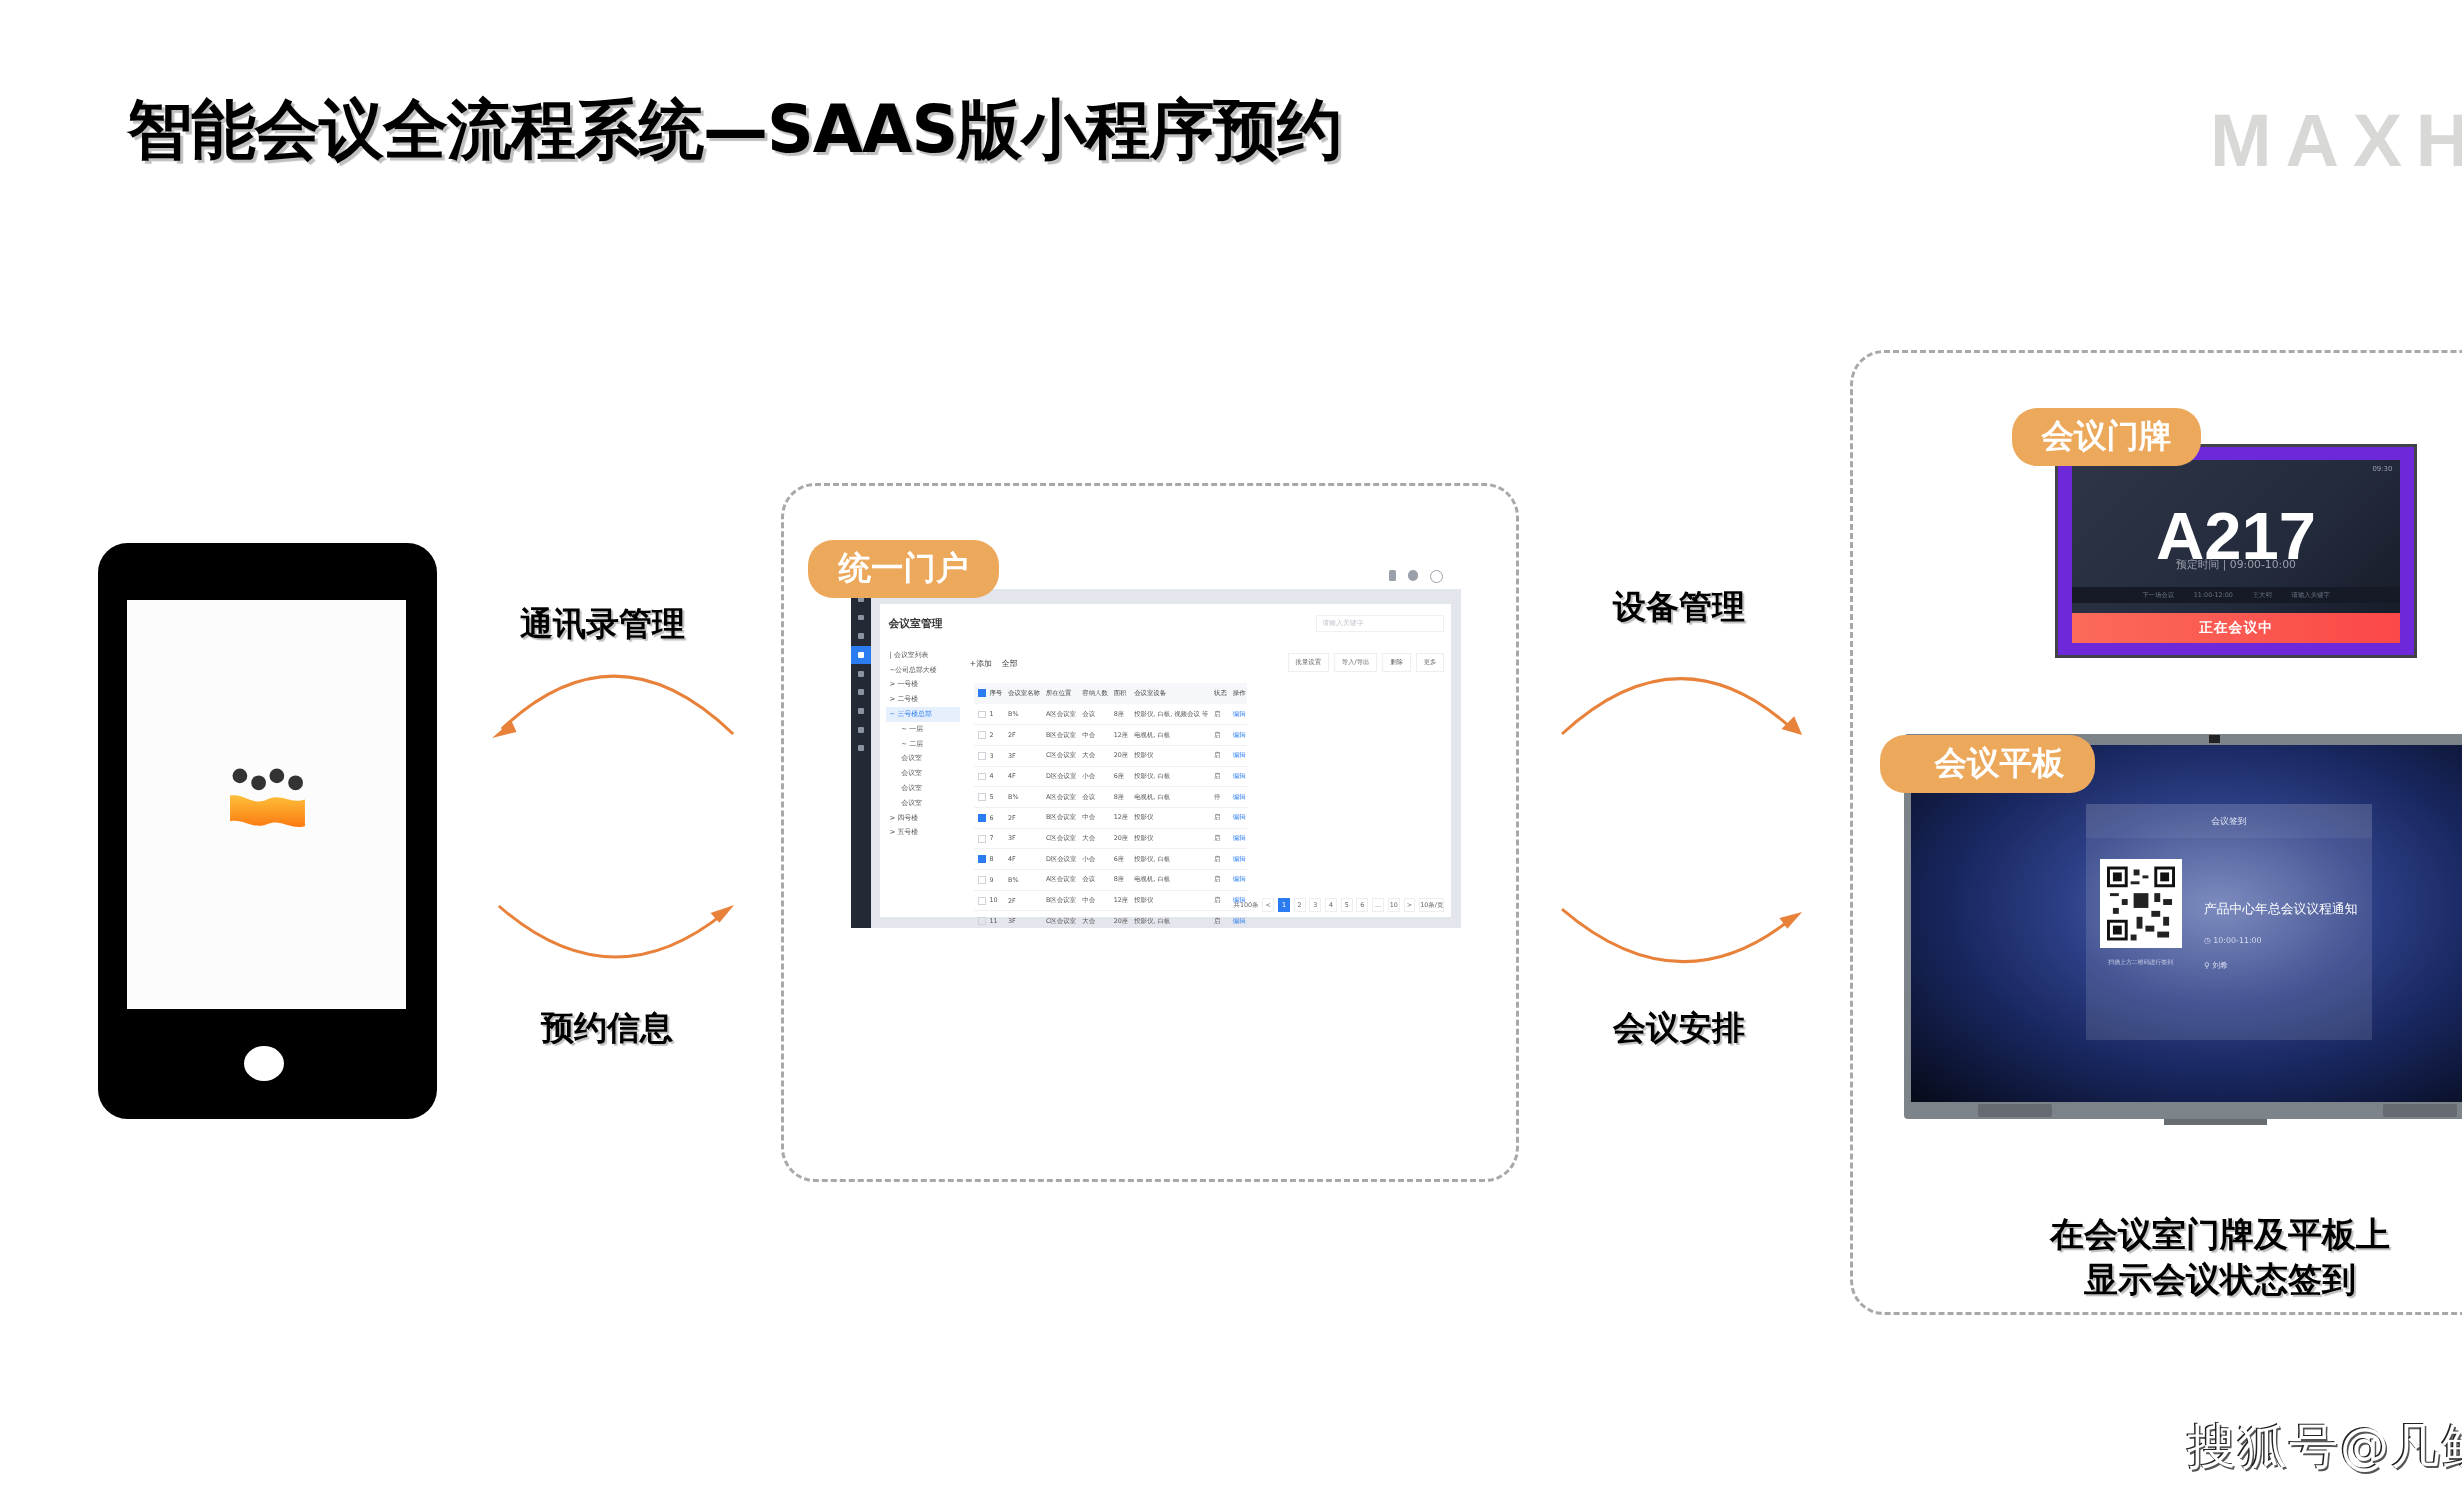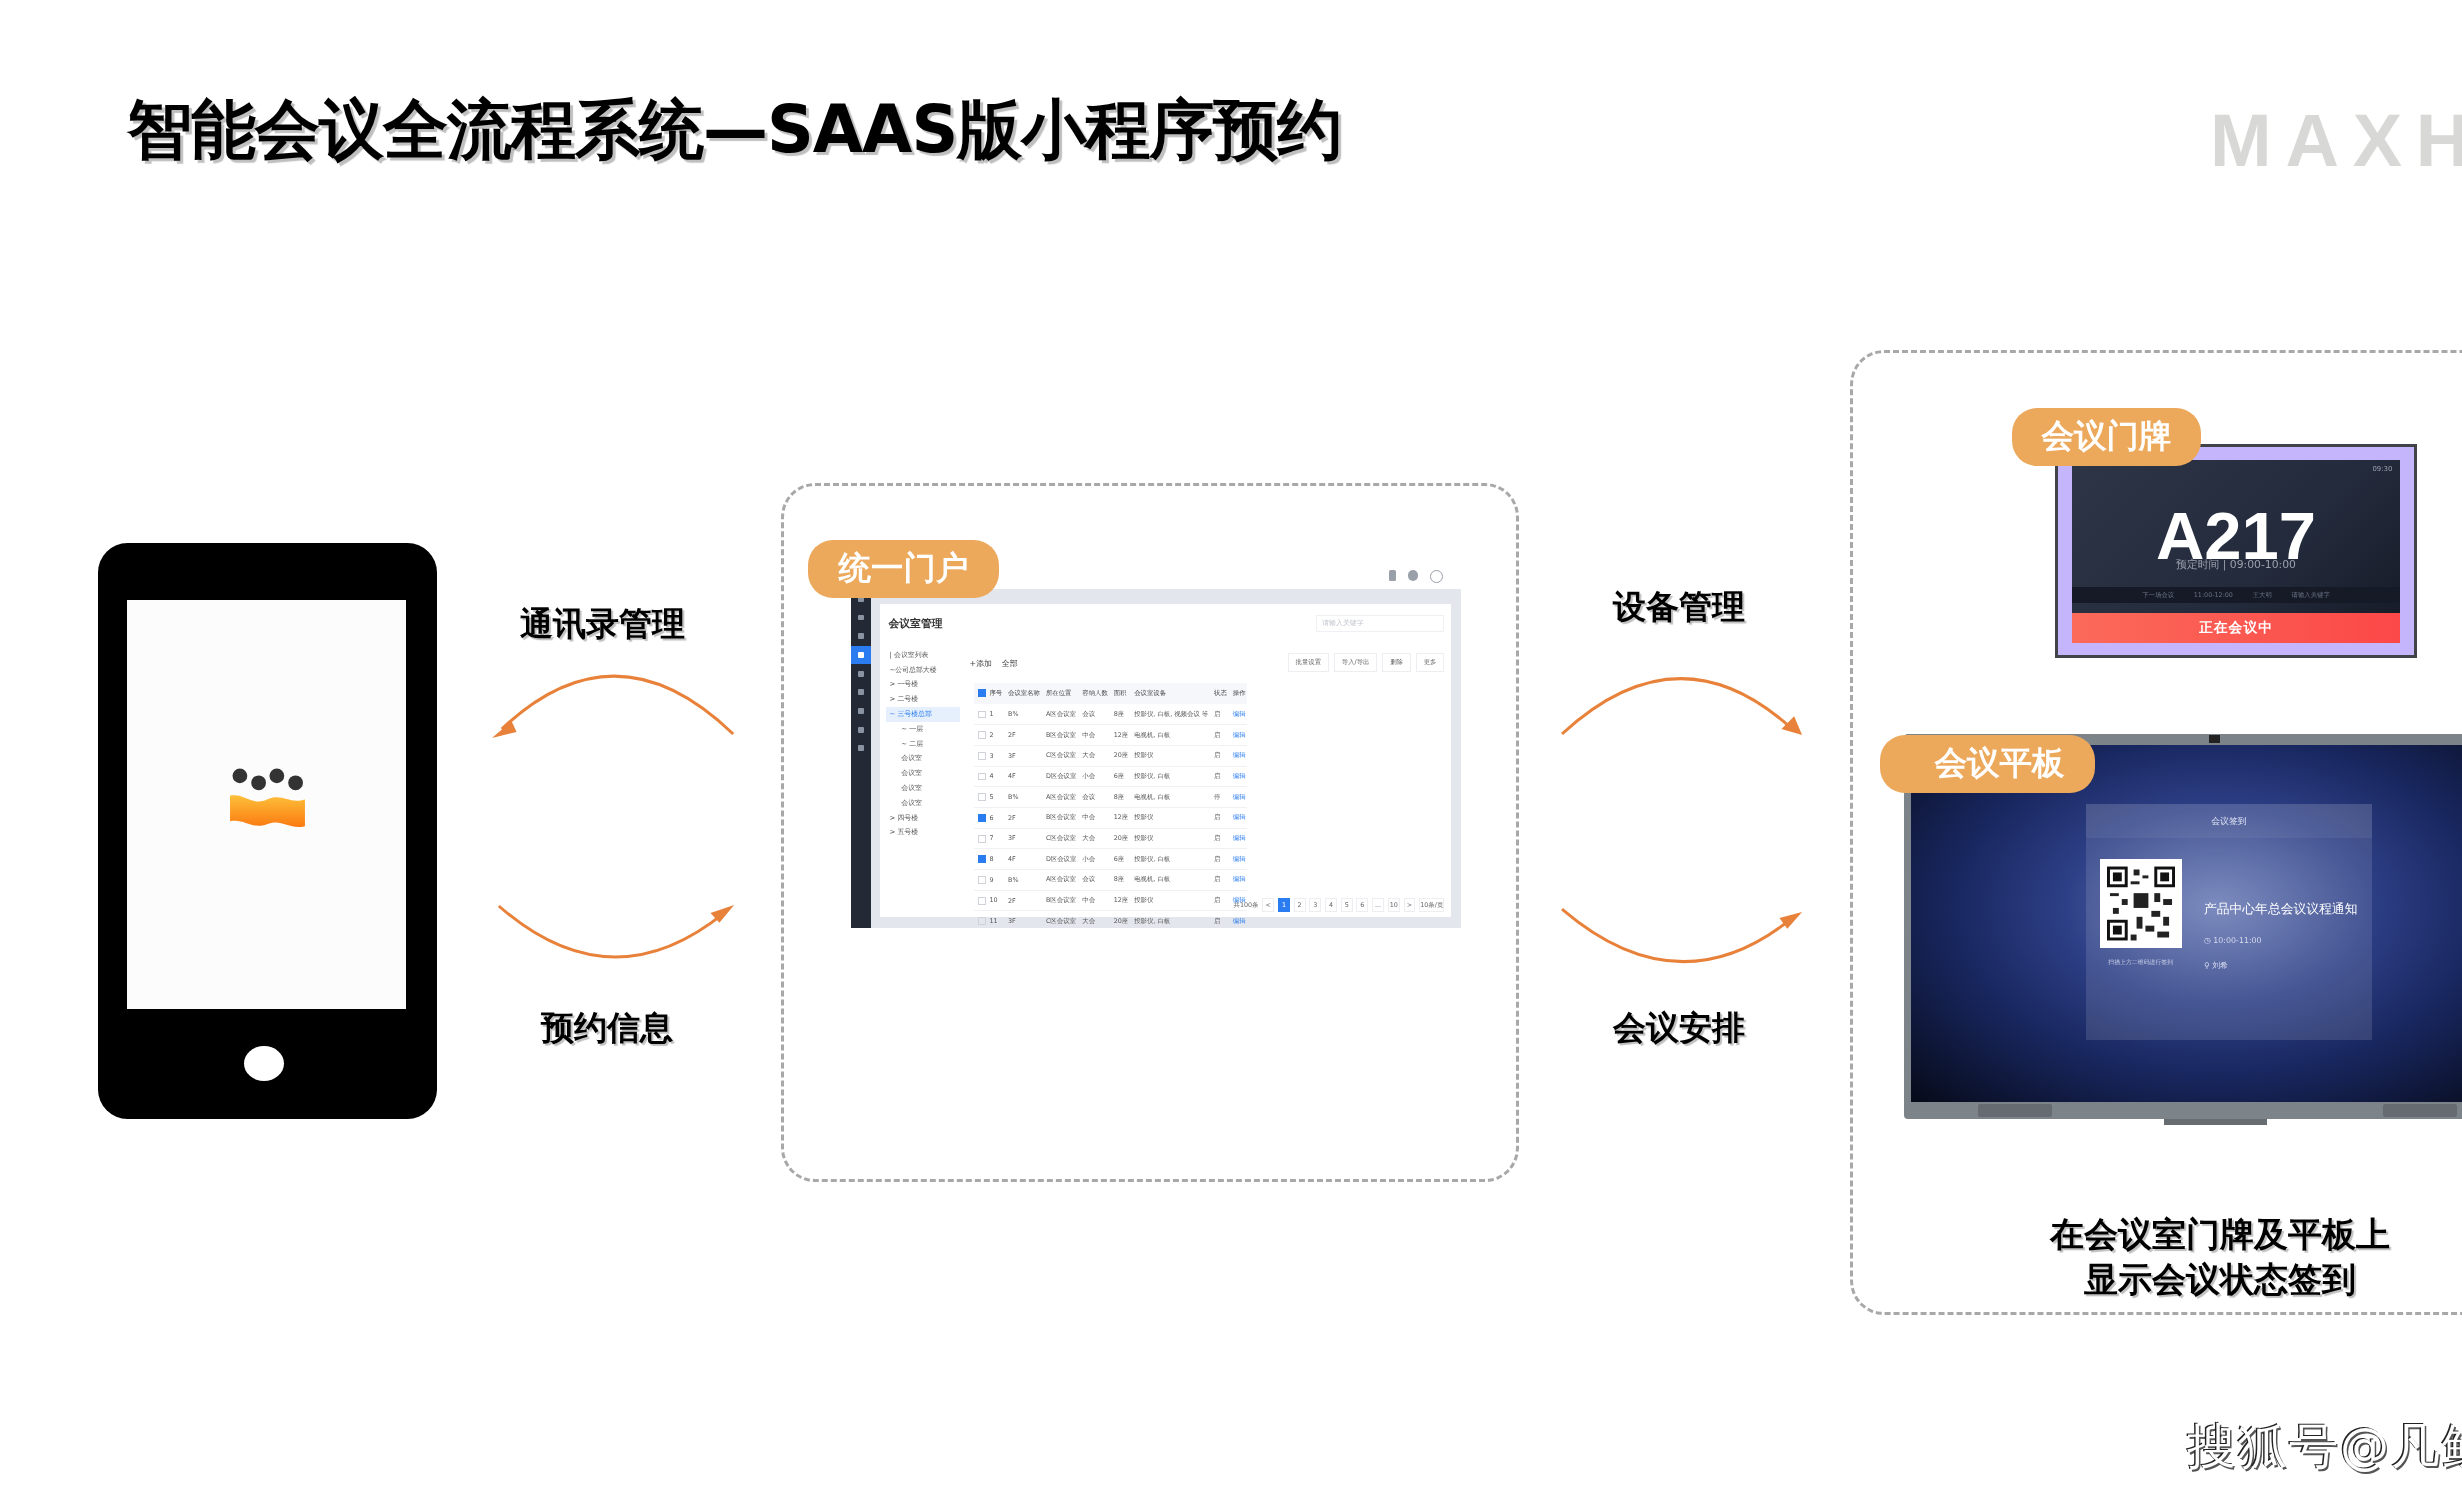--- a/index.html
+++ b/index.html
@@ -68,21 +68,21 @@
   .portal-table td { height:17.7px; padding-left:4.9px; border-bottom:1px solid #f0f1f4; white-space:nowrap; }
   .portal-table td.link { color:#2a7cf0; }
   .cb { display:inline-block; width:5.9px; height:5.9px; border:1px solid #d0d4da; vertical-align:middle; margin-right:3px; }
   .cb.on { background:#2a7cf0; border-color:#2a7cf0; }
   .portal-pager { position:absolute; right:6.9px; bottom:4.9px; display:flex; gap:3.9px; align-items:center; font-size:6.4px; color:#666; }
   .portal-pager span { min-width:9.8px; height:12.8px; line-height:12.8px; text-align:center; border:1px solid #eceef2; }
   .portal-pager span.cur { background:#2a7cf0; color:#fff; border-color:#2a7cf0; }
   .portal-pager span.plain { border:none;margin-left:11px; }
 
   
-  .doorplate { left:2055px; top:444px; width:362px; height:214px; background:#c4b5fd; border:3px solid #404448; box-sizing:border-box; }
+  .doorplate { left:2055px; top:444px; width:362px; height:214px; background:#6d28d9; border:3px solid #404448; box-sizing:border-box; }
   .dp-screen { position:absolute; left:13.8px; top:12.8px; right:13.8px; bottom:11.8px;
     background:linear-gradient(135deg,#2e3546 0%,#232a3b 60%,#151a26 100%); overflow:hidden; }
   .dp-room { position:absolute; left:0; right:0; top:29.5px; text-align:center; color:#fff; font-size:67px; font-weight:bold; font-family:"Liberation Sans","DejaVu Sans",sans-serif;margin-top:8px; }
   .dp-time { position:absolute; left:0; right:0; top:98px; text-align:center; color:#9aa0ac; font-size:10.8px; }
   .dp-clock { position:absolute; right:7.9px; top:4.9px; color:#9aa0ac; font-size:6.9px; }
   .dp-info { position:absolute; left:0; right:0; top:127px; height:16.7px; background:#151a26; color:#6c7384; font-size:6.4px; display:flex; justify-content:center; gap:19.7px; align-items:center; }
   .dp-status { position:absolute; left:0; right:0; bottom:0; height:30.5px;
     background:linear-gradient(90deg,#fb6a5a,#fb4848); color:#fff; font-size:13.8px; font-weight:bold;
     display:flex; align-items:center; justify-content:center; letter-spacing:1px; }
 

